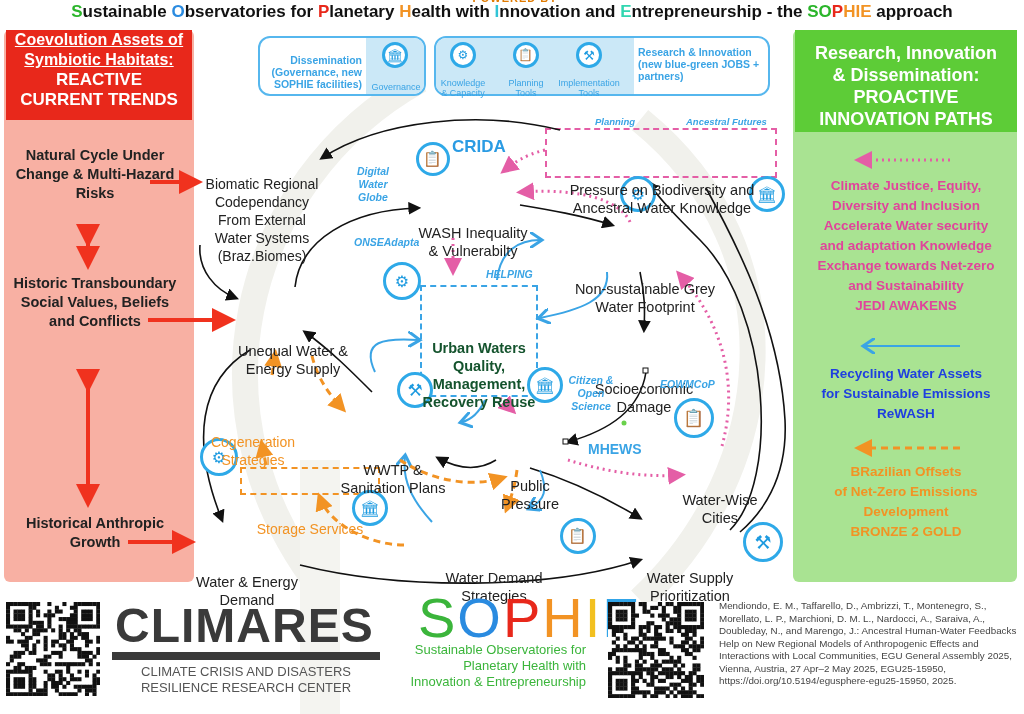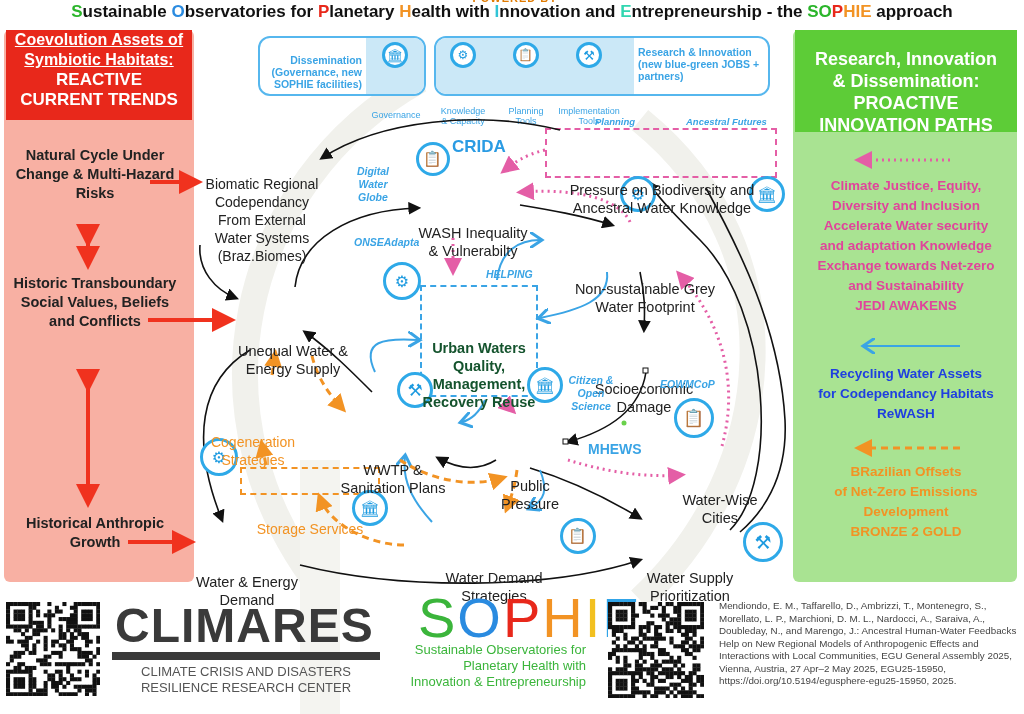--- a/index.html
+++ b/index.html
@@ -13,29 +13,29 @@
 
   
   #left-panel { position: absolute; left: 4px; top: 30px; width: 190px; height: 552px; background: #f8b0a3; border-radius: 6px; }
   #left-header { position: absolute; left: 6px; top: 30px; width: 186px; height: 90px; background: #e8281b; color: #fff; font-weight: bold; text-align: center; }
   #left-header .u { text-decoration: underline; font-size: 16px; line-height: 20px; }
   #left-header .big { font-size: 17px; line-height: 20px; }
   .left-item { position: absolute; left: 10px; width: 170px; text-align: center; font-weight: bold; font-size: 14.5px; line-height: 19px; color: #222; }
 
   
   #right-panel { position: absolute; left: 793px; top: 30px; width: 224px; height: 552px; background: #a9e392; border-radius: 6px; }
-  #right-header { position: absolute; left: 795px; top: 30px; width: 222px; height: 102px; background: #5dcc37; color: #fff; font-weight: bold; text-align: center; font-size: 18px; line-height: 22px; padding-top: 18px; }
+  #right-header { position: absolute; left: 795px; top: 30px; width: 222px; height: 102px; background: #5dcc37; color: #fff; font-weight: bold; text-align: center; font-size: 18px; line-height: 22px; padding-top: 12px; }
   .right-txt { position: absolute; left: 795px; width: 222px; text-align: center; font-weight: bold; font-size: 13.5px; line-height: 20px; }
 
   
   #toolbox { position: absolute; left: 258px; top: 36px; width: 514px; height: 62px; }
   .tb-box { position: absolute; border: 2px solid #56b7ee; border-radius: 12px; background: #fff; }
   .tb-shade { position: absolute; background: #cbe8f7; }
   .tb-txt { position: absolute; color: #3aa4e5; font-weight: bold; font-size: 10.5px; line-height: 12px; }
-  .tb-lbl { position: absolute; color: #3aa4e5; font-size: 9px; line-height: 10px; text-align: center; margin-top: 28px; }
+  .tb-lbl { position: absolute; color: #3aa4e5; font-size: 9px; line-height: 10px; text-align: center; }
   .circ { position: absolute; border: 3px solid #2ea9e8; border-radius: 50%; background: #fff; display: flex; align-items: center; justify-content: center; color: #1e9be0; }
 
   
   .node { position: absolute; text-align: center; font-size: 14px; line-height: 18px; color: #222; font-weight: 500; margin-top: 48px; }
   .tag { position: absolute; font-style: italic; font-size: 10.5px; color: #3aa4e5; font-weight: bold; line-height: 13px; text-align: center; }
   .bluebox { position: absolute; border: 2px dashed #3aa4e5; }
   .pinkbox { position: absolute; border: 2px dashed #e45ea6; }
   .orangebox { position: absolute; border: 2px dashed #f29324; }
 
   svg#arrows { position: absolute; left: 0; top: 0; }
@@ -83,21 +83,21 @@
     <div>Climate Justice, Equity,</div>
     <div>Diversity and Inclusion</div>
     <div>Accelerate Water security</div>
     <div>and adaptation Knowledge</div>
     <div>Exchange towards Net-zero</div>
     <div>and Sustainability</div>
     <div>JEDI AWAKENS</div>
   </div>
 <div class="right-txt" id="rewash" style="top: 364px; color: rgb(31, 63, 224);">
     <div>Recycling Water Assets</div>
-    <div>for Codependancy Habitats</div>
+    <div>for Sustainable Emissions</div>
     <div>ReWASH</div>
   </div>
 <div class="right-txt" id="bronze" style="top: 462px; color: rgb(242, 147, 36);">
     <div>BRazilian Offsets</div>
     <div>of Net-Zero Emissions</div>
     <div>Development</div>
     <div>BRONZE 2 GOLD</div>
   </div>
 
 <div id="toolbox">

